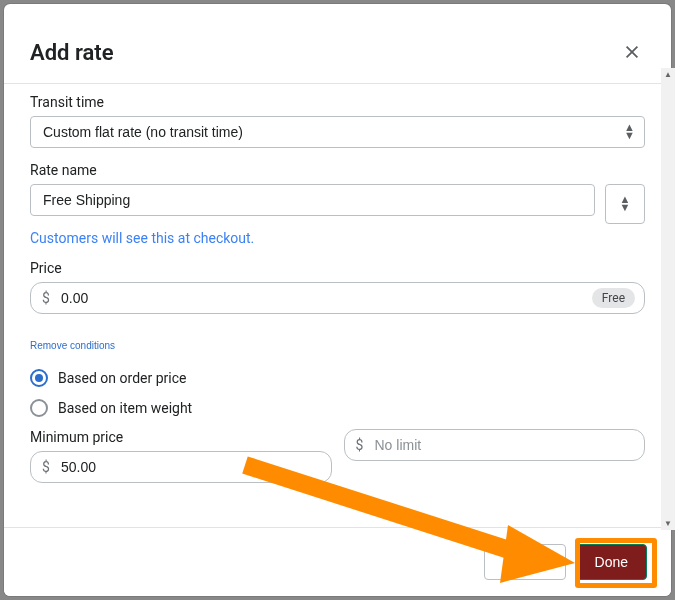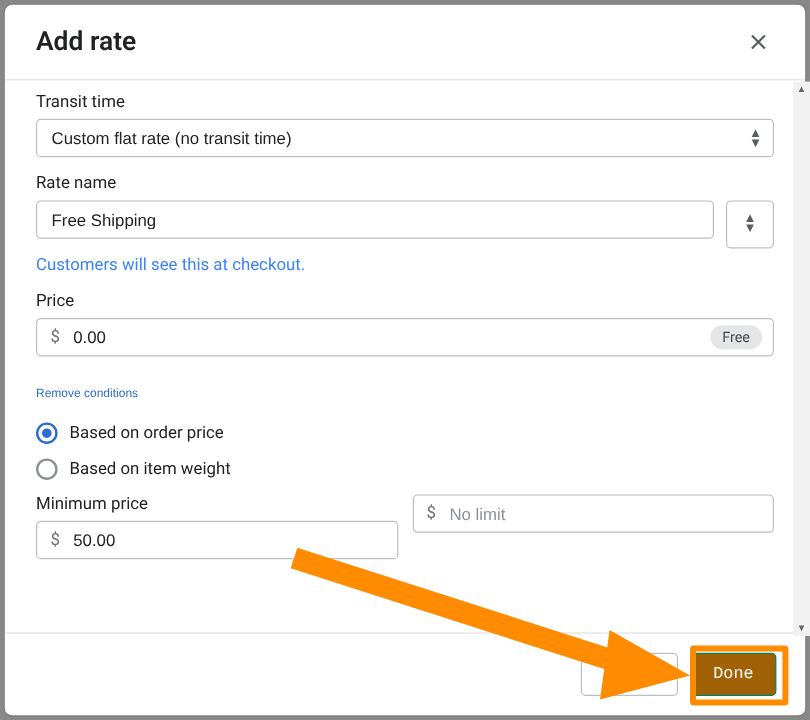--- a/index.html
+++ b/index.html
@@ -20,20 +20,21 @@
       flex-direction: column;
       box-shadow: 0 0 0 1px rgba(0,0,0,0.1);
       overflow: hidden;
     }
     .modal-header {
       display: flex;
       justify-content: space-between;
       align-items: center;
       padding: 18px 26px 18px 26px;
       border-bottom: 1px solid #e1e3e5;
+      margin-top: 17px;
     }
     .modal-title {
       font-size: 22px;
       font-weight: 600;
       color: #202223;
     }
     .close-btn {
       background: none;
       border: none;
       cursor: pointer;
@@ -98,21 +99,21 @@
     }
     .price-wrap { position: relative; }
     .price-prefix {
       position: absolute;
       left: 12px;
       top: 50%;
       transform: translateY(-50%);
       color: #6d7175;
       font-size: 14px;
     }
-    .price-input { padding-left: 30px; padding-right: 60px; }
+    .price-input { padding-left: 30px; padding-right: 60px; border-radius: 12px; }
     .free-badge {
       position: absolute;
       right: 10px;
       top: 50%;
       transform: translateY(-50%);
       background: #e4e5e7;
       color: #44474a;
       font-size: 12px;
       padding: 3px 10px;
       border-radius: 10px;
@@ -165,24 +166,23 @@
       padding: 0 18px;
       border-radius: 4px;
       font-size: 14px;
       font-weight: 500;
       cursor: pointer;
       border: 1px solid #babfc3;
       background: #fff;
       color: #202223;
     }
     .btn-primary {
-      background: #a16207;
+      background: #7f1d1d;
       border-color: #008060;
       color: #fff;
-      font-family: Liberation Mono, monospace;
     }
     .scroll-indicator {
       position: absolute;
       right: 0;
       top: 68px;
       bottom: 70px;
       width: 14px;
       background: #f1f1f1;
     }
     .scroll-arrow-top, .scroll-arrow-bot {

